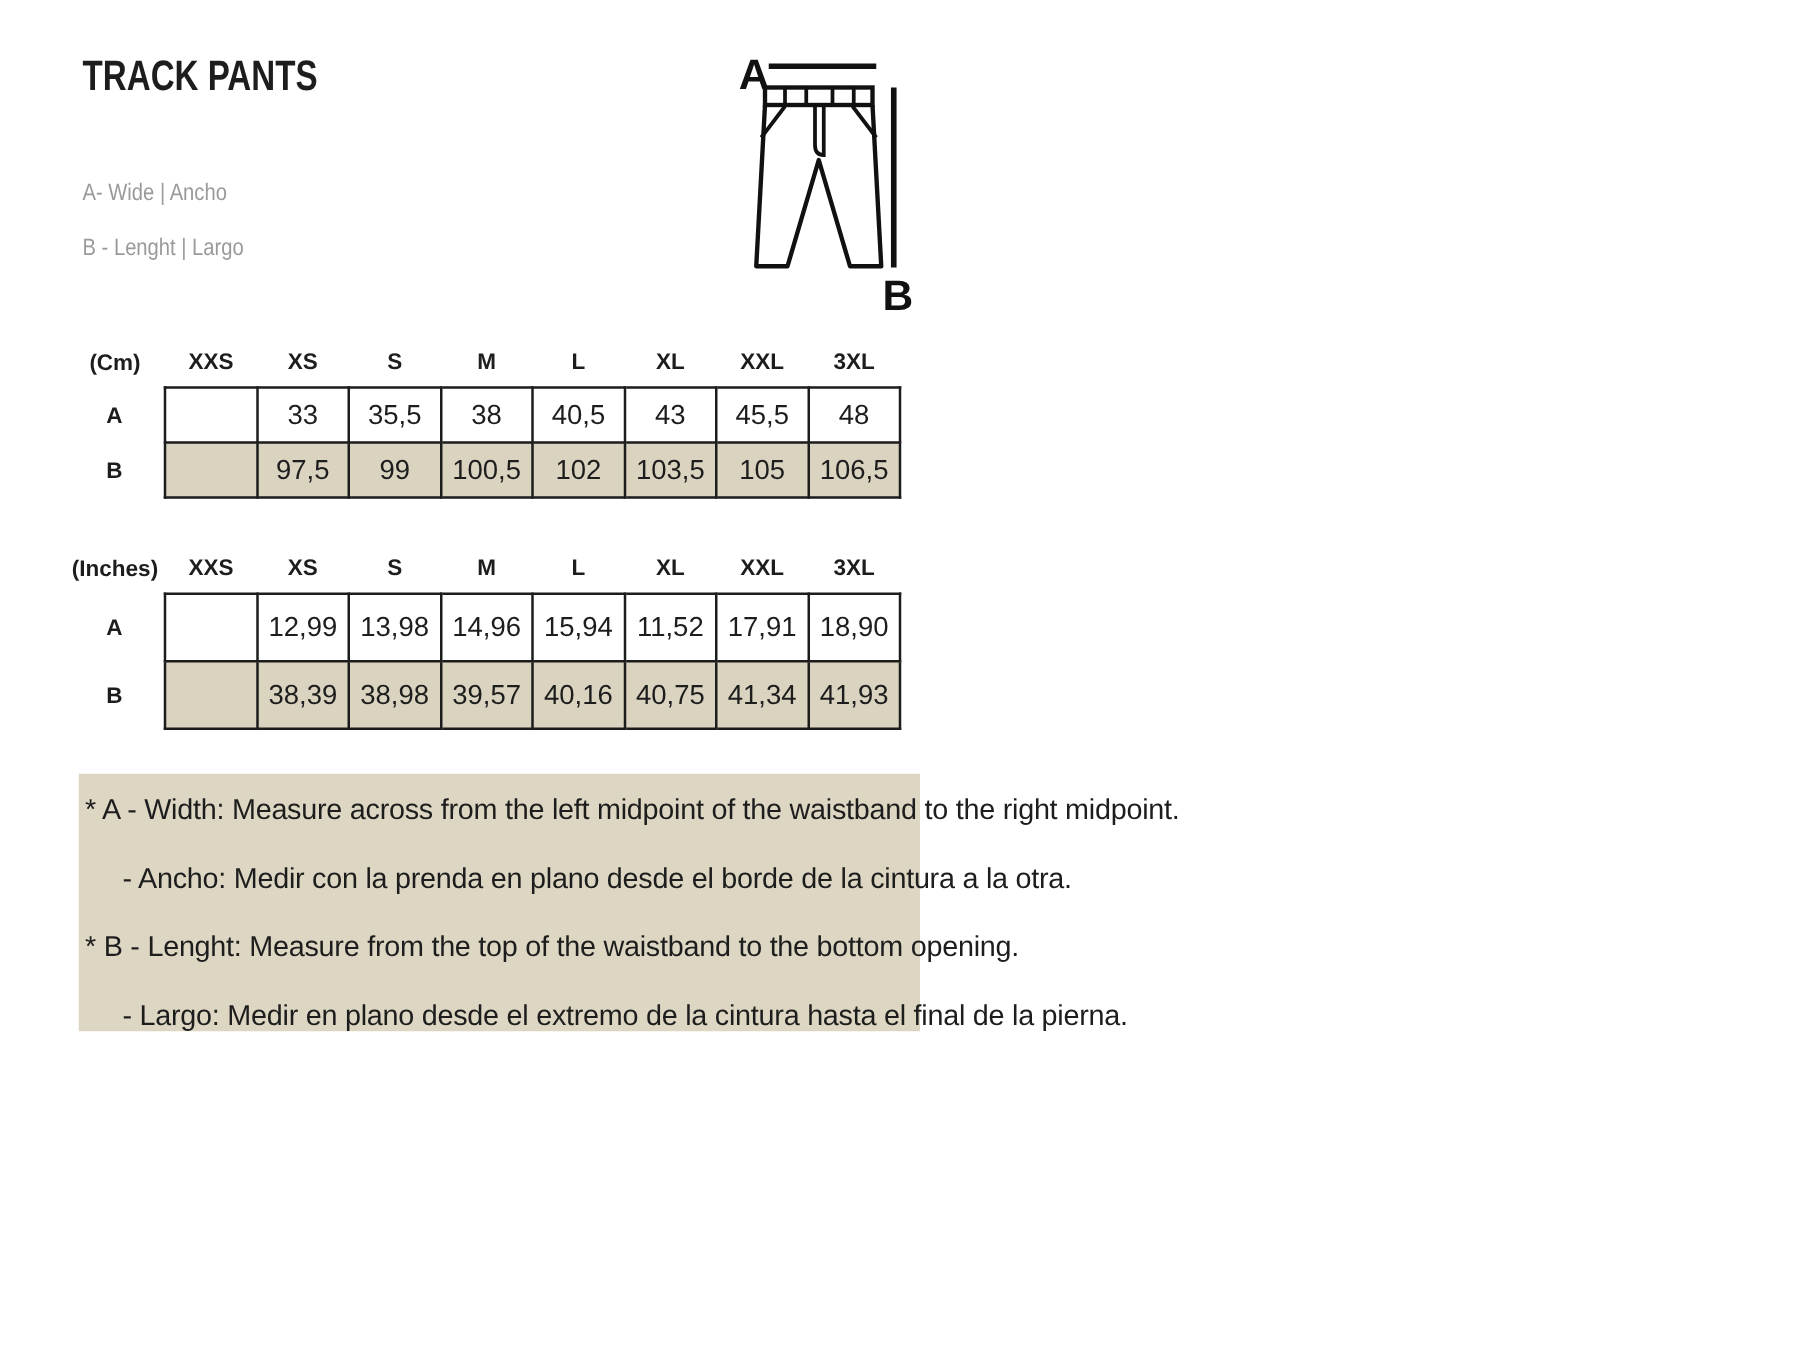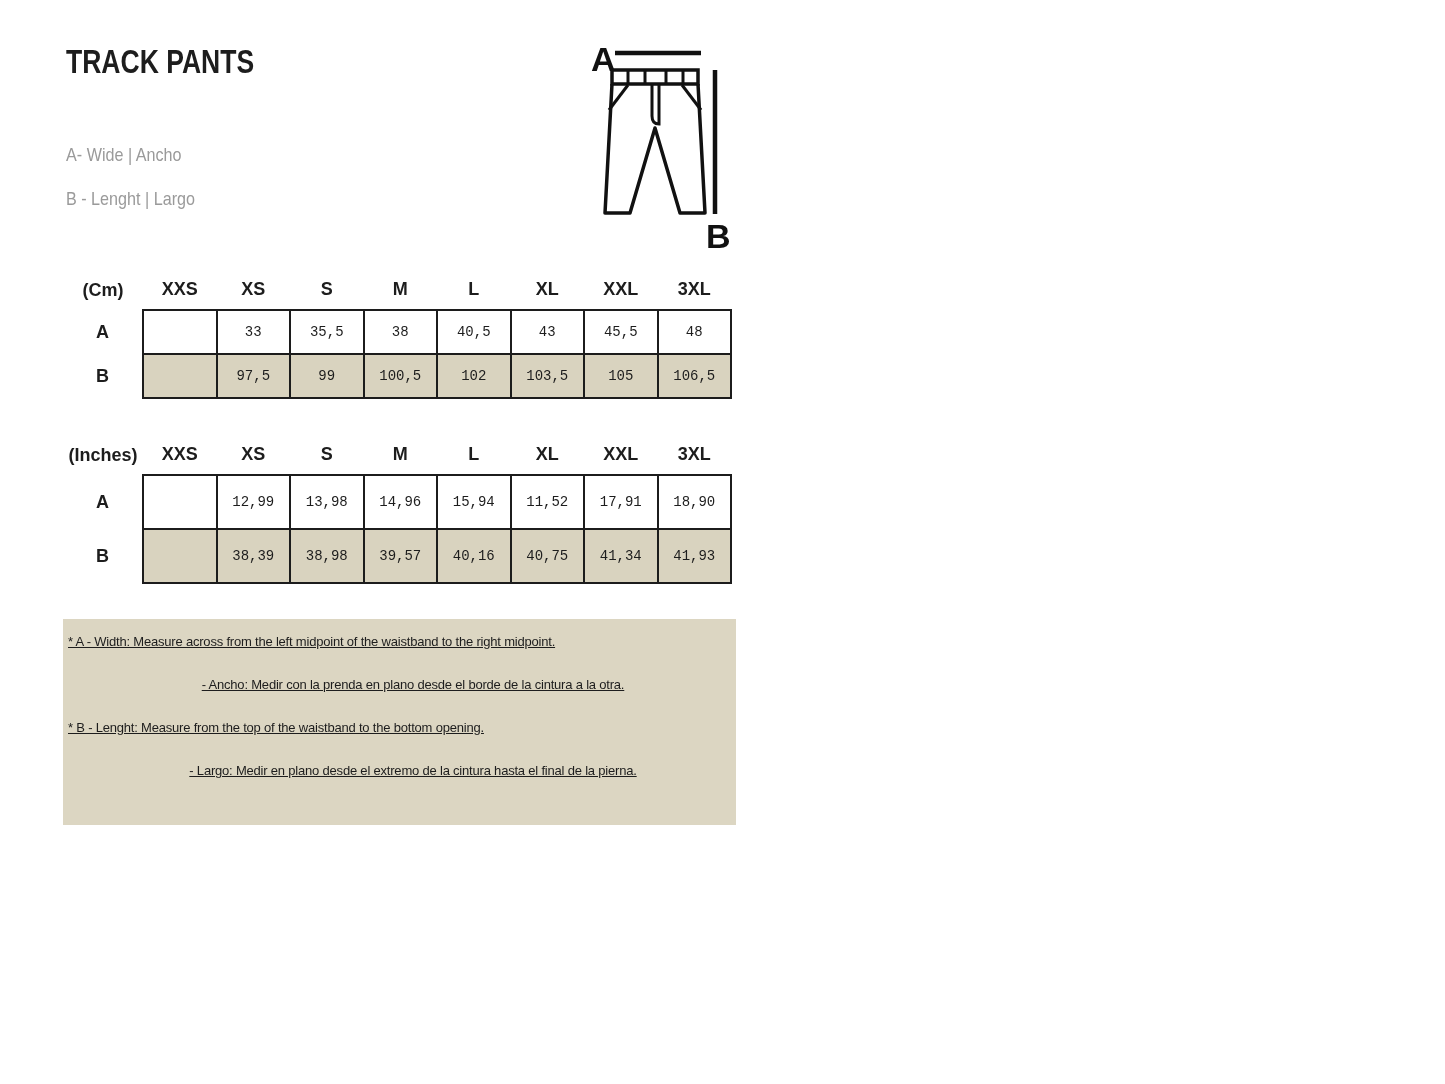--- a/index.html
+++ b/index.html
@@ -21,42 +21,42 @@
     position: absolute; left: 66px; color: #9a9a9a; font-size: 19px;
     transform: scaleX(0.85); transform-origin: left top; white-space: nowrap;
   }
   .legend-a { top: 144px; }
   .legend-b { top: 188px; }
 
   
   .diagram { position: absolute; left: 578px; top: 28px; width: 160px; height: 230px; }
 
   
-  .tbl-wrap { position: absolute; left: 63px; }
+  .tbl-wrap { position: absolute; left: 52px; }
   .tbl-cm { top: 270px; }
   .tbl-in { top: 435px; }
   table.size-table { border-collapse: collapse; table-layout: fixed; }
   table.size-table td { padding: 0; text-align: center; vertical-align: middle; }
   td.hd {
     border: none; font-weight: bold; font-size: 18px; height: 40px;
     vertical-align: top; padding-top: 4px; width: 73.5px;
   }
   td.hd.unit { width: 80px; }
   td.lbl { border: none; font-weight: bold; font-size: 18px; width: 80px; }
-  td.cell { border: 2.5px solid #1c1c1c; font-size: 14px; width: 73.5px; background: #ffffff; font-family: Liberation Mono, monospace; }
+  td.cell { border: 2.5px solid #1c1c1c; font-size: 22px; width: 73.5px; background: #ffffff; }
   td.cell.hl { background: #d9d3bf; text-align: center; }
   .tbl-cm td.cell { height: 44px; }
   .tbl-in td.cell { height: 54px; }
 
   
   .notes {
     position: absolute; left: 63px; top: 619px; width: 673px; height: 206px;
     background: #dcd6c2; padding: 15px 8px 8px 5px;
   }
-  .notes p { margin: 0 0 28px 0; font-size: 13px; letter-spacing: -0.2px; white-space: nowrap; text-decoration: underline; }
+  .notes p { margin: 0 0 28px 0; font-size: 23px; letter-spacing: -0.2px; white-space: nowrap; }
   .notes p.indent { padding-left: 30px; text-align: center; }
   .notes p:last-child { margin-bottom: 0; }
 </style>
 </head>
 <body>
 
 <div class="page">
 
   <h1 class="title">TRACK PANTS</h1>
 

